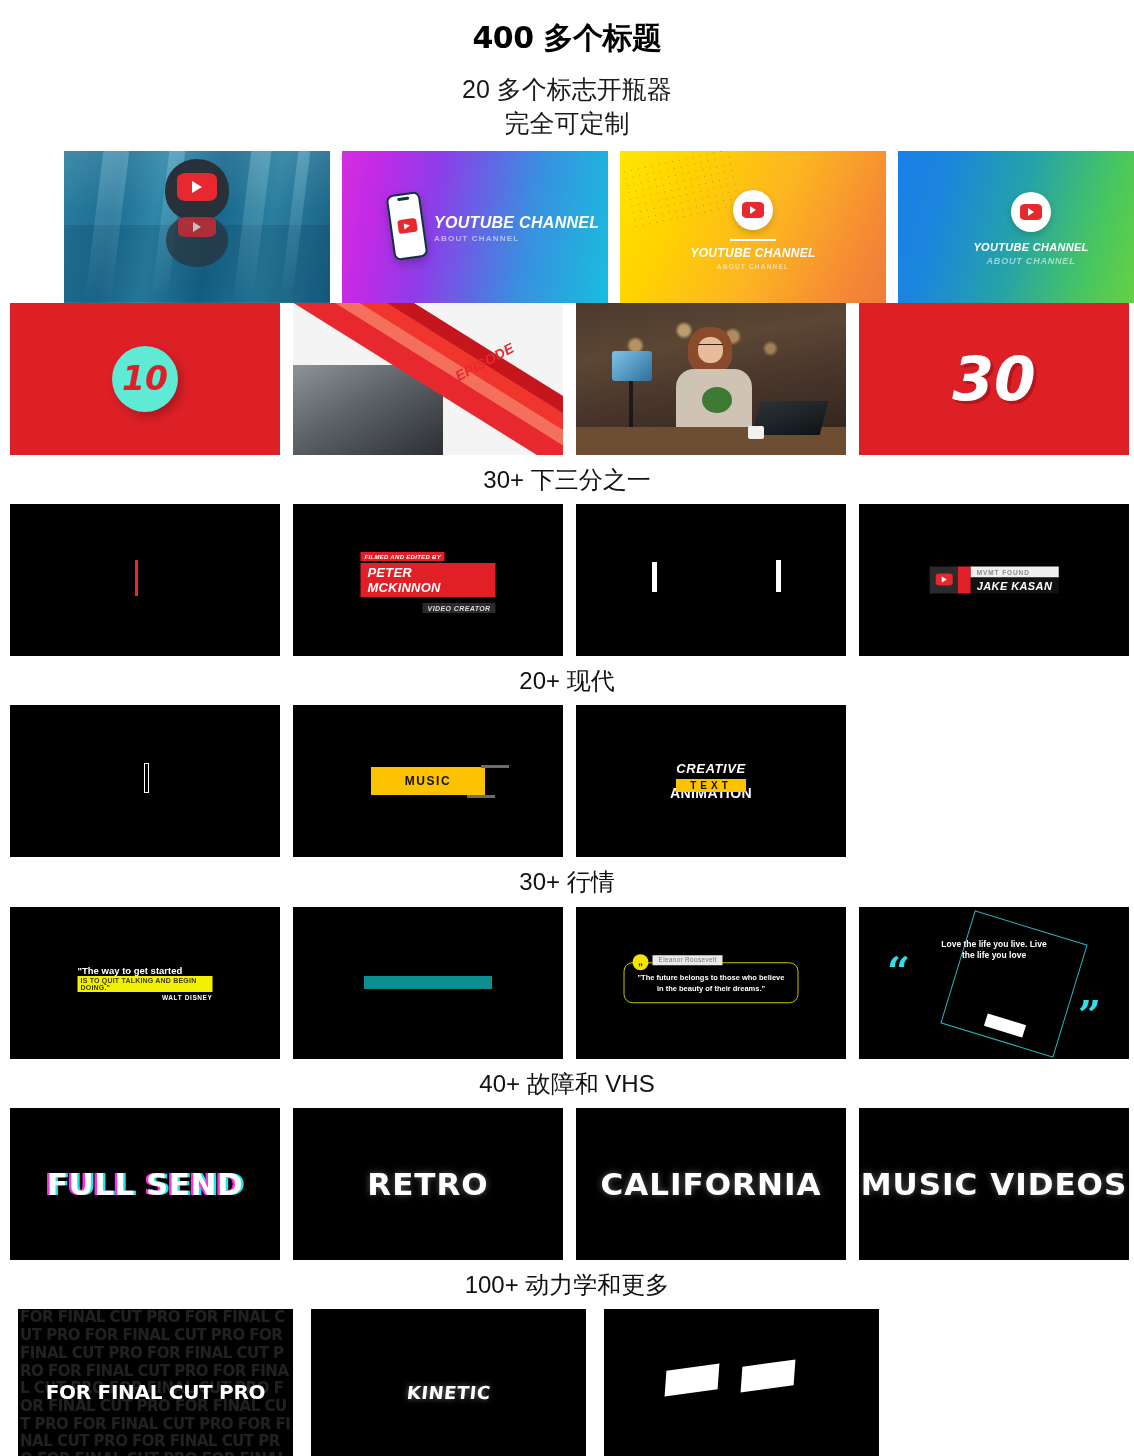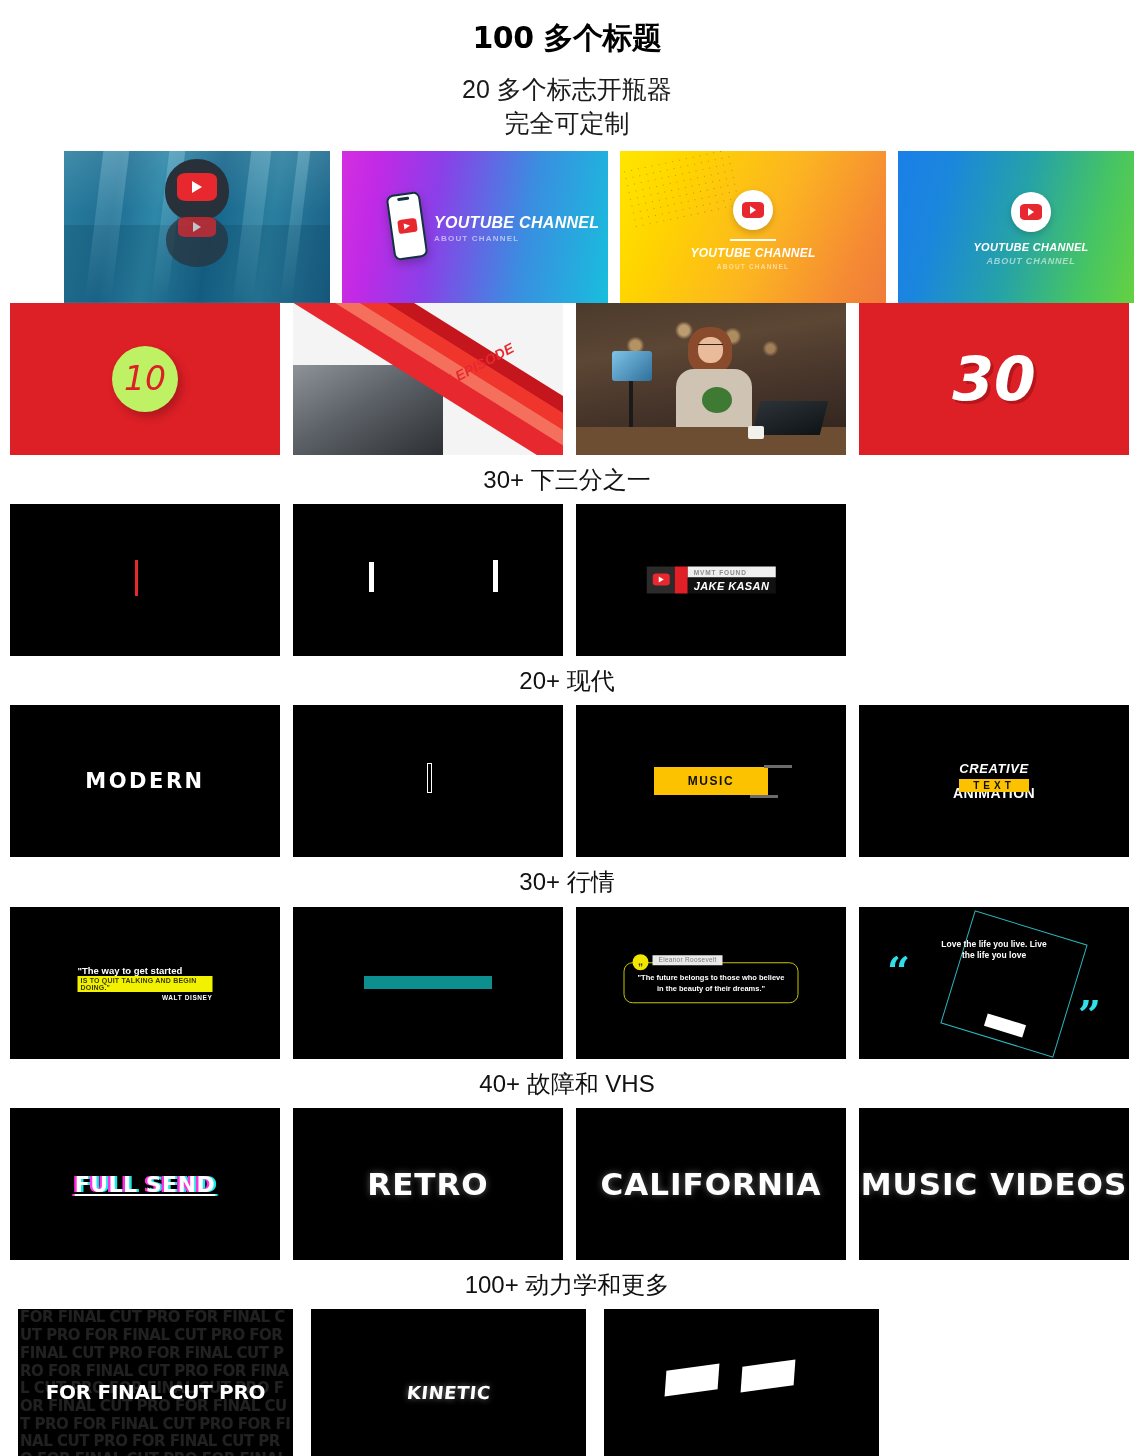--- a/index.html
+++ b/index.html
@@ -127,23 +127,23 @@
     display:flex;align-items:center;justify-content:center;
     box-shadow:0 4px 10px rgba(0,0,0,.25);
   }
   .phone-notch{
     position:absolute;top:2px;left:50%;transform:translateX(-50%);
     width:12px;height:2.5px;background:#12323f;border-radius:2px;
   }
 
   
   .num-badge {
-    width:66px;height:66px;border-radius:50%;background:#bef264;
+    width:66px;height:66px;border-radius:50%;background:#5eead4;
     display:flex;align-items:center;justify-content:center;
-    color:#dd1f26; font-size:33px; font-weight:normal; font-style:italic;
+    color:#dd1f26; font-size:33px; font-weight:bold; font-style:italic;
     box-shadow:4px 5px 9px rgba(0,0,0,.22);
     font-family:"DejaVu Sans", sans-serif;
   }
   .num-big {
     color:#fff;font-size:60px;font-weight:bold;font-style:italic;
     text-shadow:3px 3px 0 rgba(130,12,16,.45);
     font-family:"DejaVu Sans", sans-serif;
   }
 
   
@@ -224,24 +224,23 @@
   }
   .rot-text{
     position:absolute;left:50%;top:32px;transform:translateX(-50%) rotate(0deg);
     color:#fff;font-size:8.5px;font-weight:bold;line-height:1.35;text-align:center;width:110px;
   }
   .qmark{color:#2fe0ea;font-size:40px;font-weight:bold;line-height:.6;font-family:"DejaVu Serif", serif;}
   .white-chip{position:absolute;left:126px;top:112px;width:40px;height:13px;background:#fff;transform:rotate(17deg);}
 
   
   .glitch{
-    font-size:22px;font-weight:bold;letter-spacing:.5px;color:#fff;
+    font-size:31px;font-weight:bold;letter-spacing:.5px;color:#fff;
     position:relative; font-family:"DejaVu Sans", sans-serif;
     text-shadow: -2.5px 0 #ff2ee0, 2.5px 0 #19e8e8;
-    text-decoration: underline;
   }
   .vhs{
     font-size:31px;font-weight:bold;color:#fff;letter-spacing:1px;
     font-family:"DejaVu Sans", sans-serif;
     text-shadow:0 0 7px rgba(255,255,255,.35);
   }
 
   
   .fcp-bgtext{
     position:absolute; inset:0; color:rgba(255,255,255,.13);
@@ -259,21 +258,21 @@
     transform:skewX(-6deg); font-family:"DejaVu Sans", sans-serif;
     text-shadow:0 0 6px rgba(255,255,255,.45);
   }
   .par { position:absolute; background:#fff; }
 </style>
 </head>
 <body>
 
 <div class="page">
 
-  <h1 class="main-title">100 多个标题</h1>
+  <h1 class="main-title">400 多个标题</h1>
   <div class="sub-title">
     <div>20 多个标志开瓶器</div>
     <div>完全可定制</div>
   </div>
 
   <div class="row row-logo">
 
     <div class="thumb">
       <div class="fill bg-water"></div>
       <div class="water-split"></div>
@@ -382,20 +381,31 @@
     </div>
   </div>
 
   <div class="section-head">30+ 下三分之一</div>
   <div class="row row-std">
 
     <div class="thumb">
       <div style="position:absolute;left:125px;top:56px;width:3px;height:36px;background:#e8282f;"></div>
     </div>
 
+    <div class="thumb">
+      <div class="pm-wrap">
+        <div style="text-align:left;">
+          <span class="pm-top">FILMED AND EDITED BY</span>
+        </div>
+        <span class="pm-mid">PETER MCKINNON</span>
+        <div style="text-align:right;">
+          <span class="pm-bot">VIDEO CREATOR</span>
+        </div>
+      </div>
+    </div>
 
     <div class="thumb">
       <div class="bar-v" style="position:absolute;left:76px;top:58px;width:5px;height:30px;"></div>
       <div class="bar-v" style="position:absolute;left:200px;top:56px;width:5px;height:32px;"></div>
     </div>
 
     <div class="thumb">
       <div style="position:absolute;left:50%;top:50%;transform:translate(-50%,-50%);">
         <div class="jk-row">
           <div class="jk-icon">
@@ -409,25 +419,20 @@
             <div class="jk-name">JAKE KASAN</div>
           </div>
         </div>
       </div>
     </div>
   </div>
 
   <div class="section-head">20+ 现代</div>
   <div class="row row-std">
 
-    <div class="thumb">
-      <div class="center-col">
-        <div class="modern-word">MODERN</div>
-      </div>
-    </div>
 
     <div class="thumb">
       <div style="position:absolute;left:134px;top:58px;width:5px;height:30px;border:1.5px solid #fff;"></div>
     </div>
 
     <div class="thumb">
       <div class="center-col">
         <div class="thanks-bar">MUSIC</div>
       </div>
       <div class="tick" style="left:188px;top:60px;"></div>

